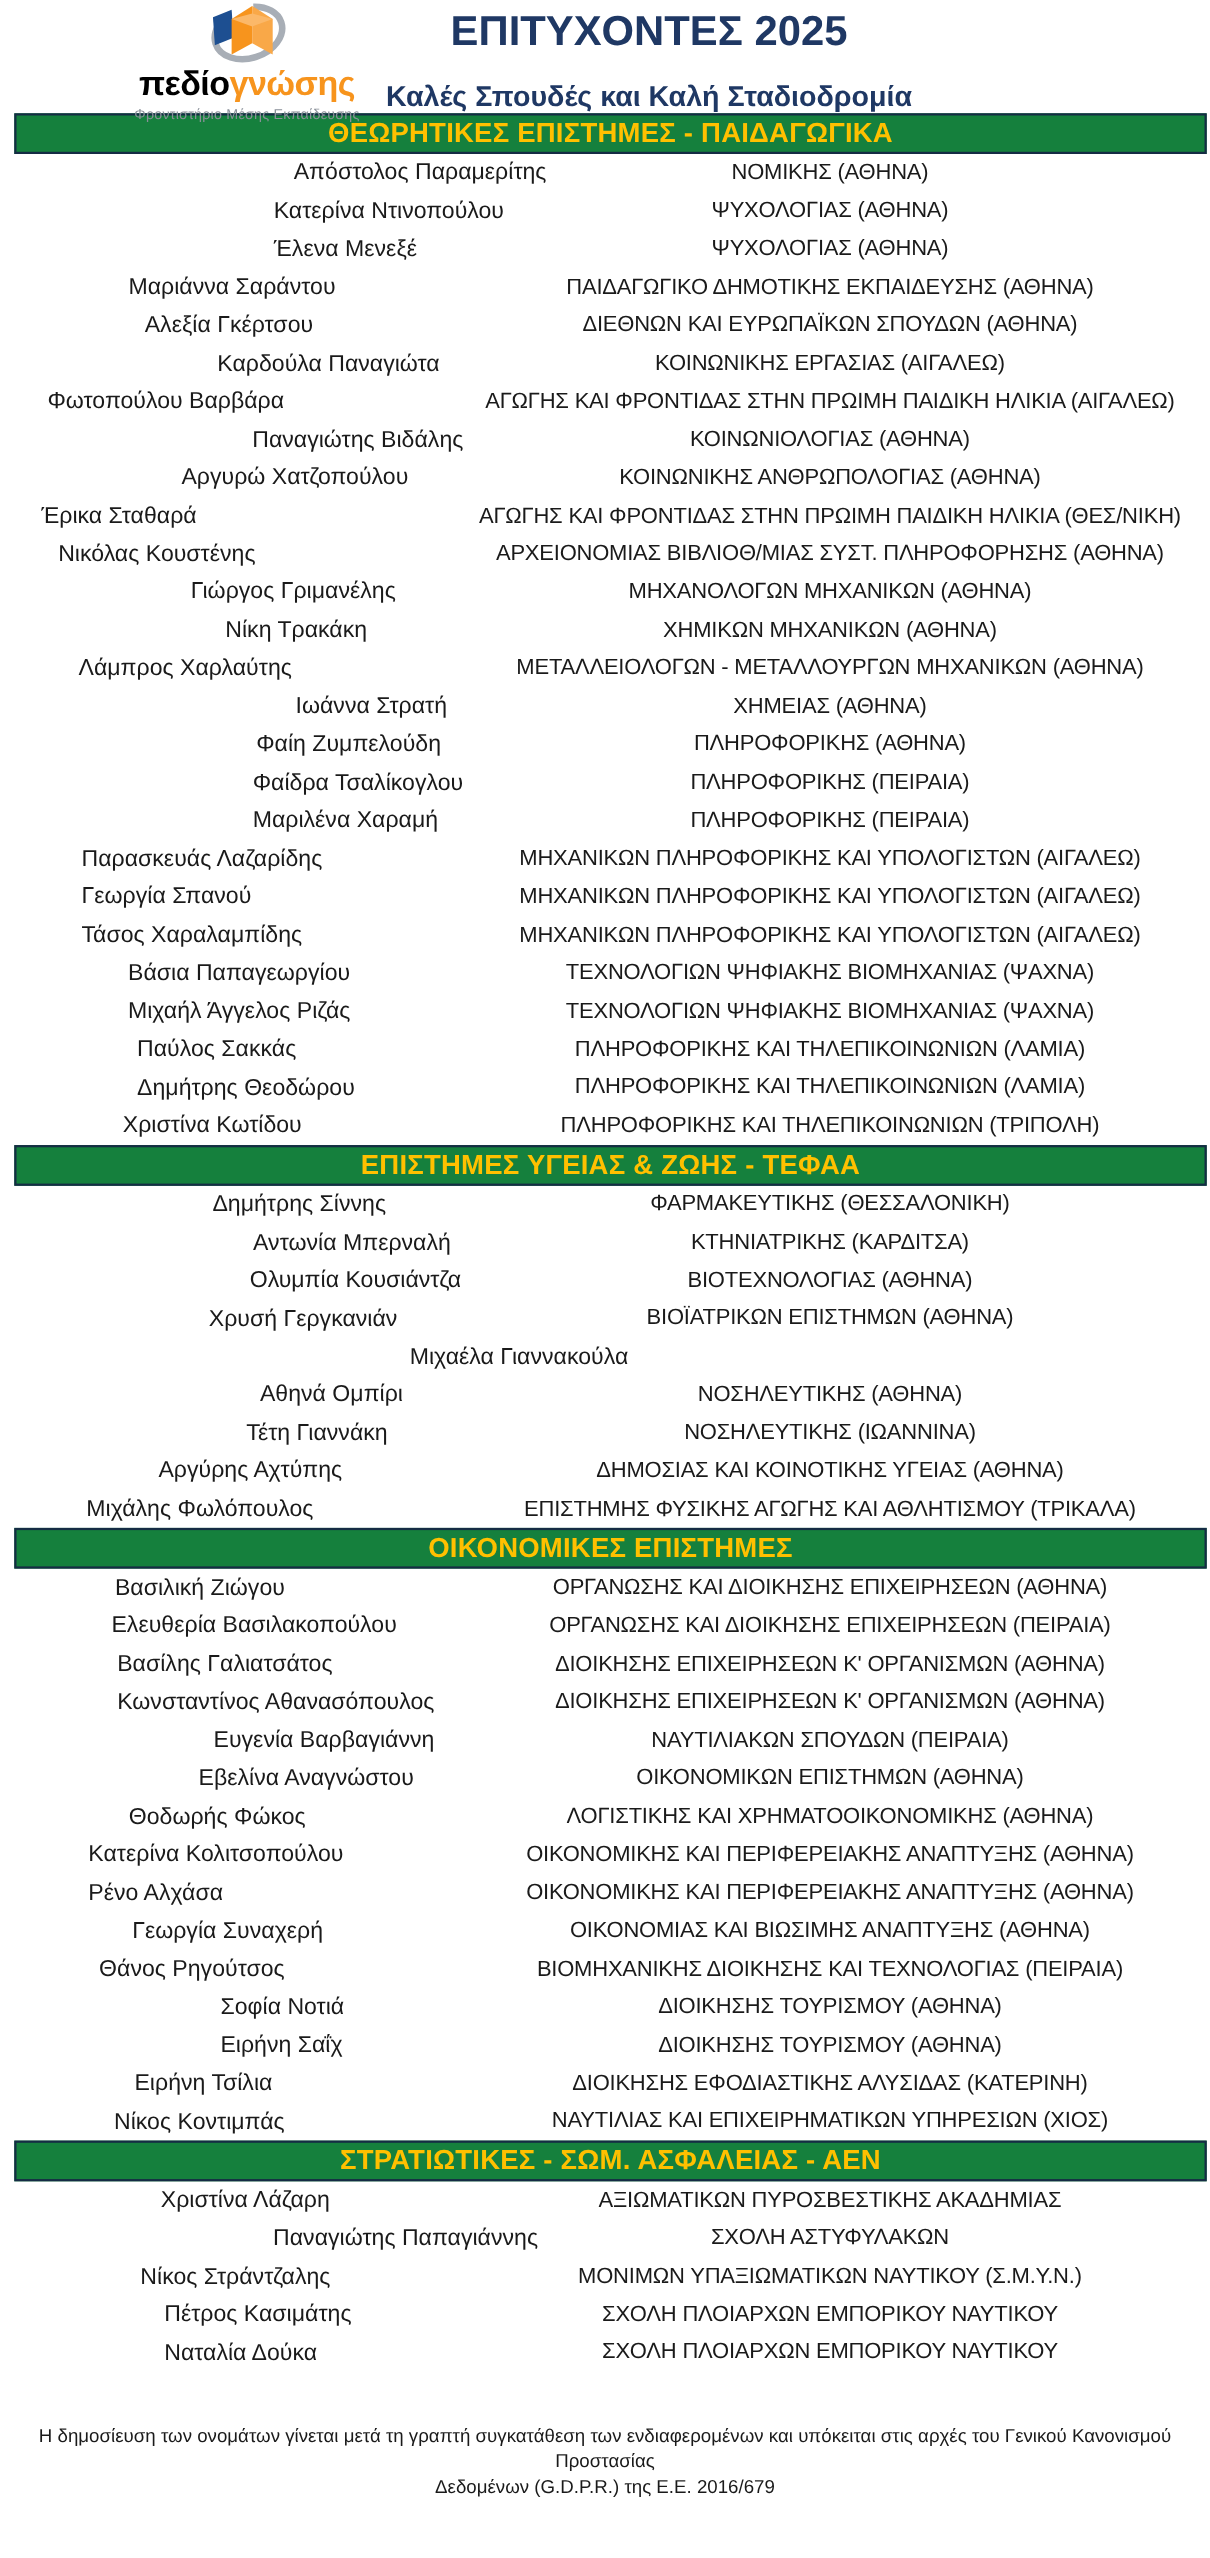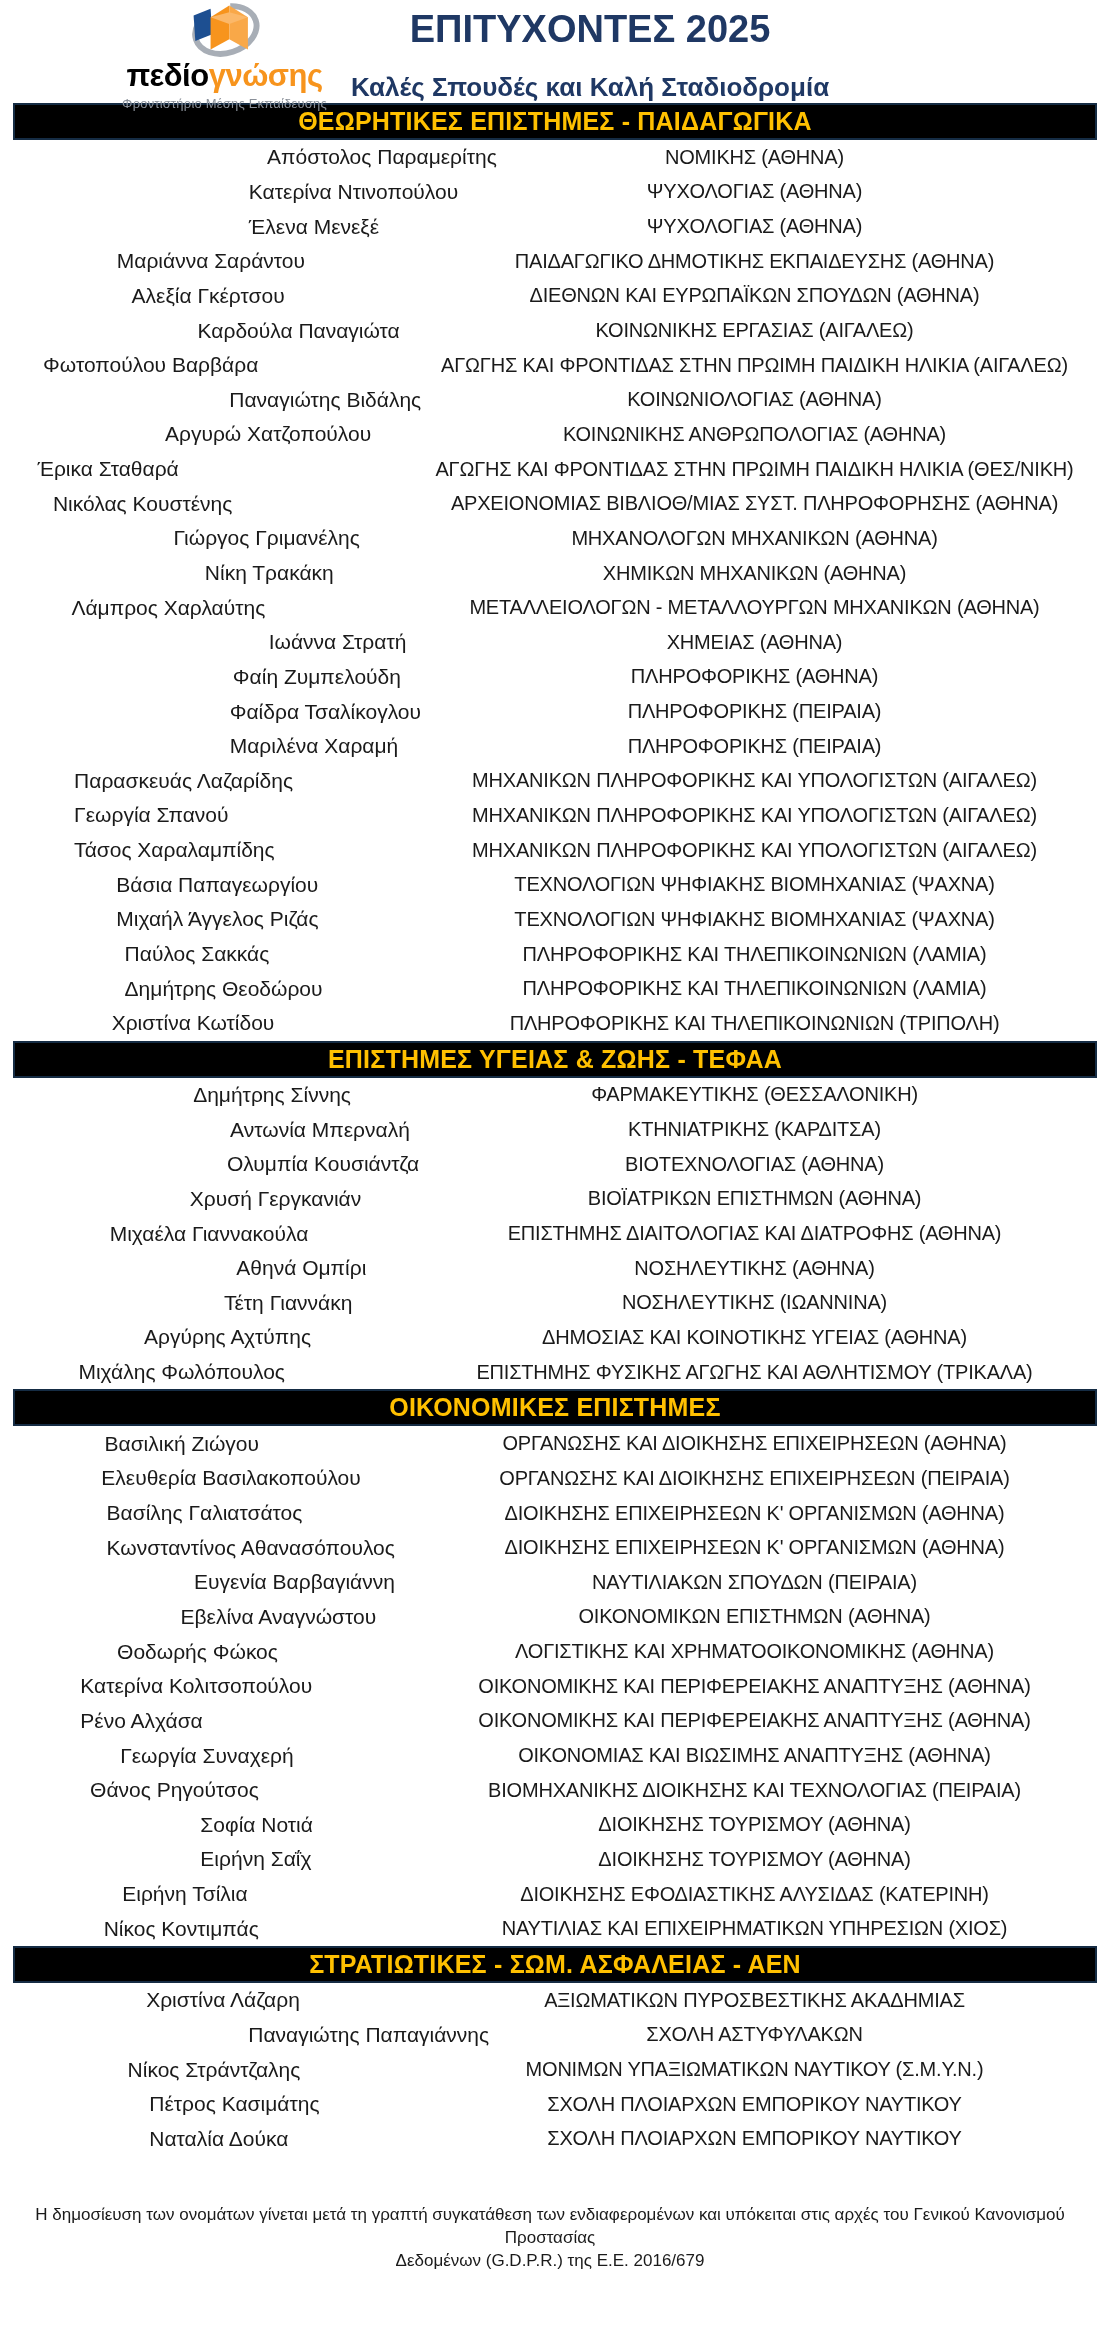--- a/index.html
+++ b/index.html
@@ -28,21 +28,21 @@
     transform:translateX(-50%) translateX(40px);
     text-align:center;white-space:nowrap;
   }
   .main-title{font-size:38px;font-weight:bold;color:#1f3864;letter-spacing:0px;}
   .sub-title{font-size:26px;font-weight:bold;color:#1f3864;margin-top:21px;}
   
   .section-bar{
     box-sizing:border-box;
     height:37px;
     margin:0 3px 0 13px;
-    background:#000000;
+    background:#15803d;
     border:2px solid #152c44;
     display:flex;align-items:center;justify-content:center;
   }
   .section-bar span{
     font-size:25px;font-weight:bold;color:#ffc000;letter-spacing:0.2px;
   }
   .row{
     height:34.65px;
     display:flex;align-items:center;justify-content:center;
   }
@@ -216,21 +216,20 @@
         <div class="row">
           <div class="name">Ολυμπία Κουσιάντζα</div>
           <div class="school">ΒΙΟΤΕΧΝΟΛΟΓΙΑΣ (ΑΘΗΝΑ)</div>
         </div>
         <div class="row">
           <div class="name">Χρυσή Γεργκανιάν</div>
           <div class="school">ΒΙΟΪΑΤΡΙΚΩΝ ΕΠΙΣΤΗΜΩΝ (ΑΘΗΝΑ)</div>
         </div>
         <div class="row">
           <div class="name">Μιχαέλα Γιαννακούλα</div>
-          <div class="school">ΕΠΙΣΤΗΜΗΣ ΔΙΑΙΤΟΛΟΓΙΑΣ ΚΑΙ ΔΙΑΤΡΟΦΗΣ (ΑΘΗΝΑ)</div>
         </div>
         <div class="row">
           <div class="name">Αθηνά Ομπίρι</div>
           <div class="school">ΝΟΣΗΛΕΥΤΙΚΗΣ (ΑΘΗΝΑ)</div>
         </div>
         <div class="row">
           <div class="name">Τέτη Γιαννάκη</div>
           <div class="school">ΝΟΣΗΛΕΥΤΙΚΗΣ (ΙΩΑΝΝΙΝΑ)</div>
         </div>
         <div class="row">

